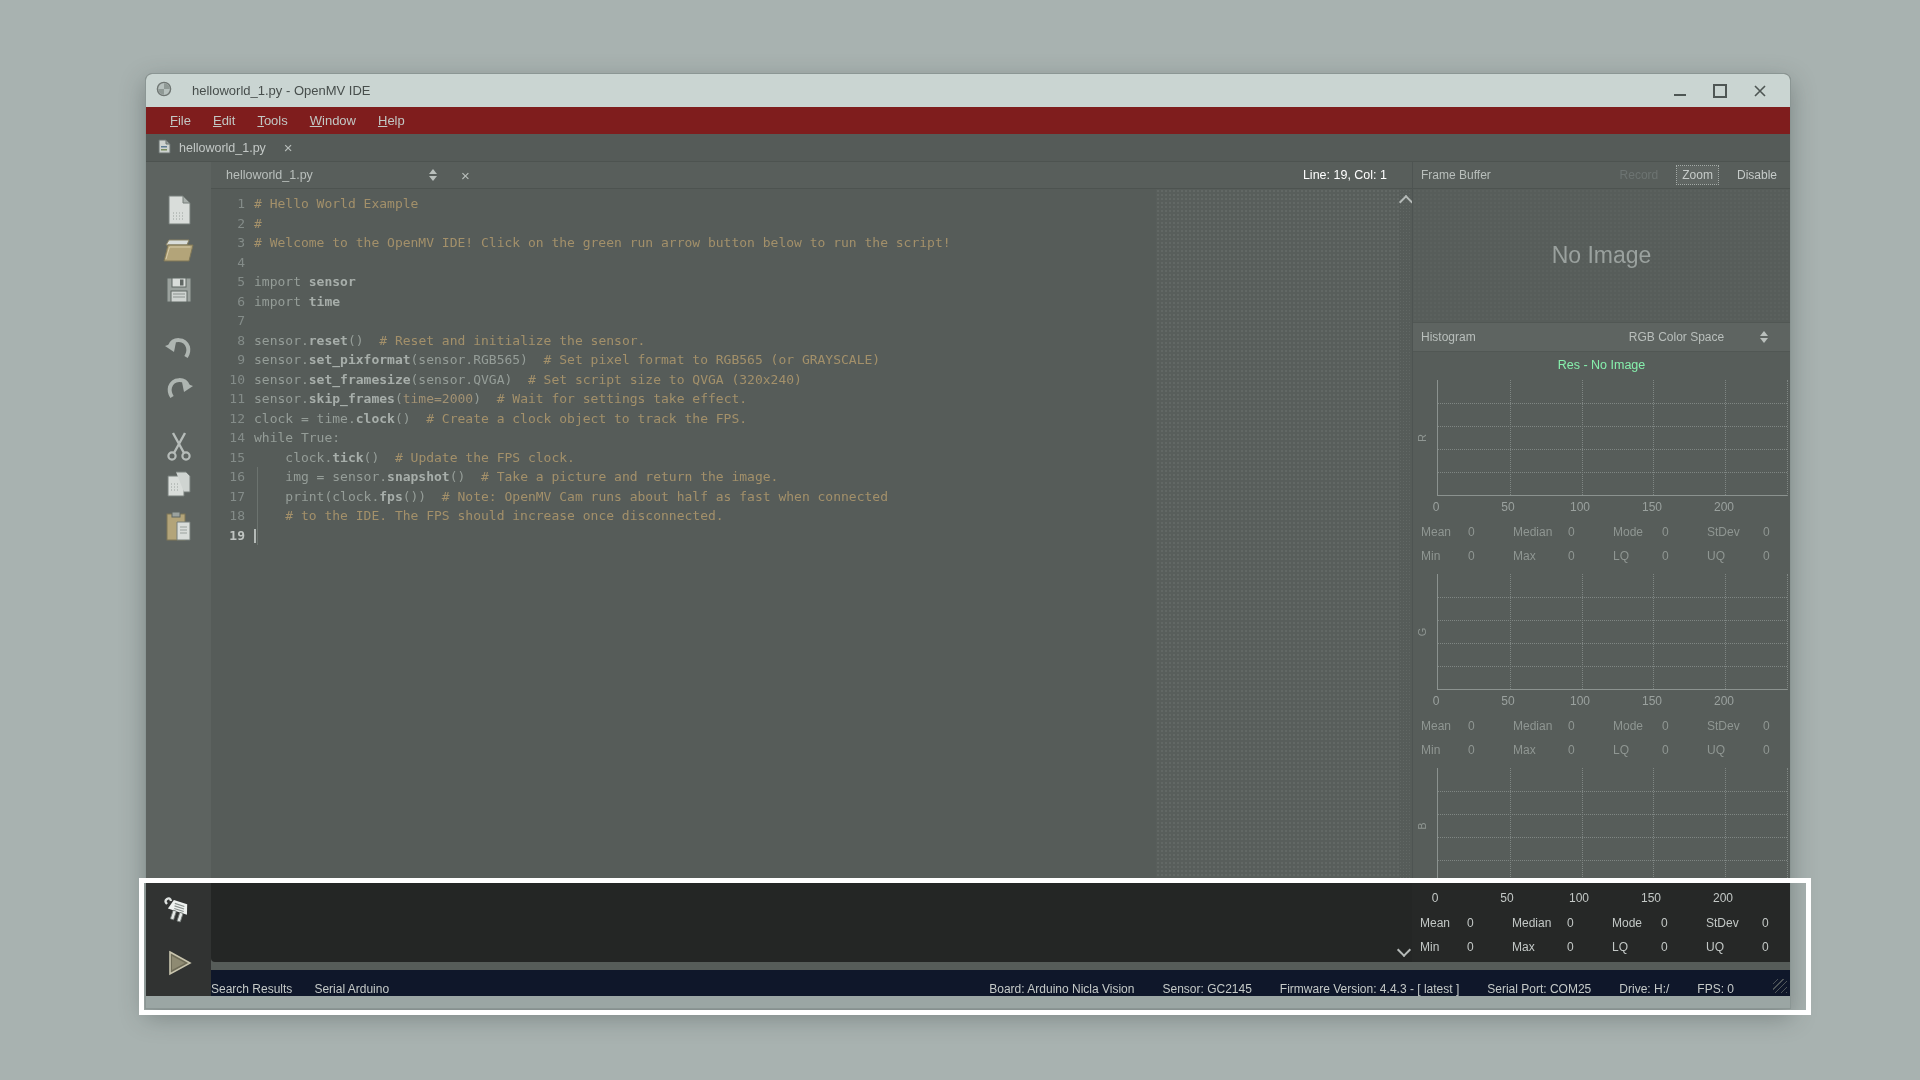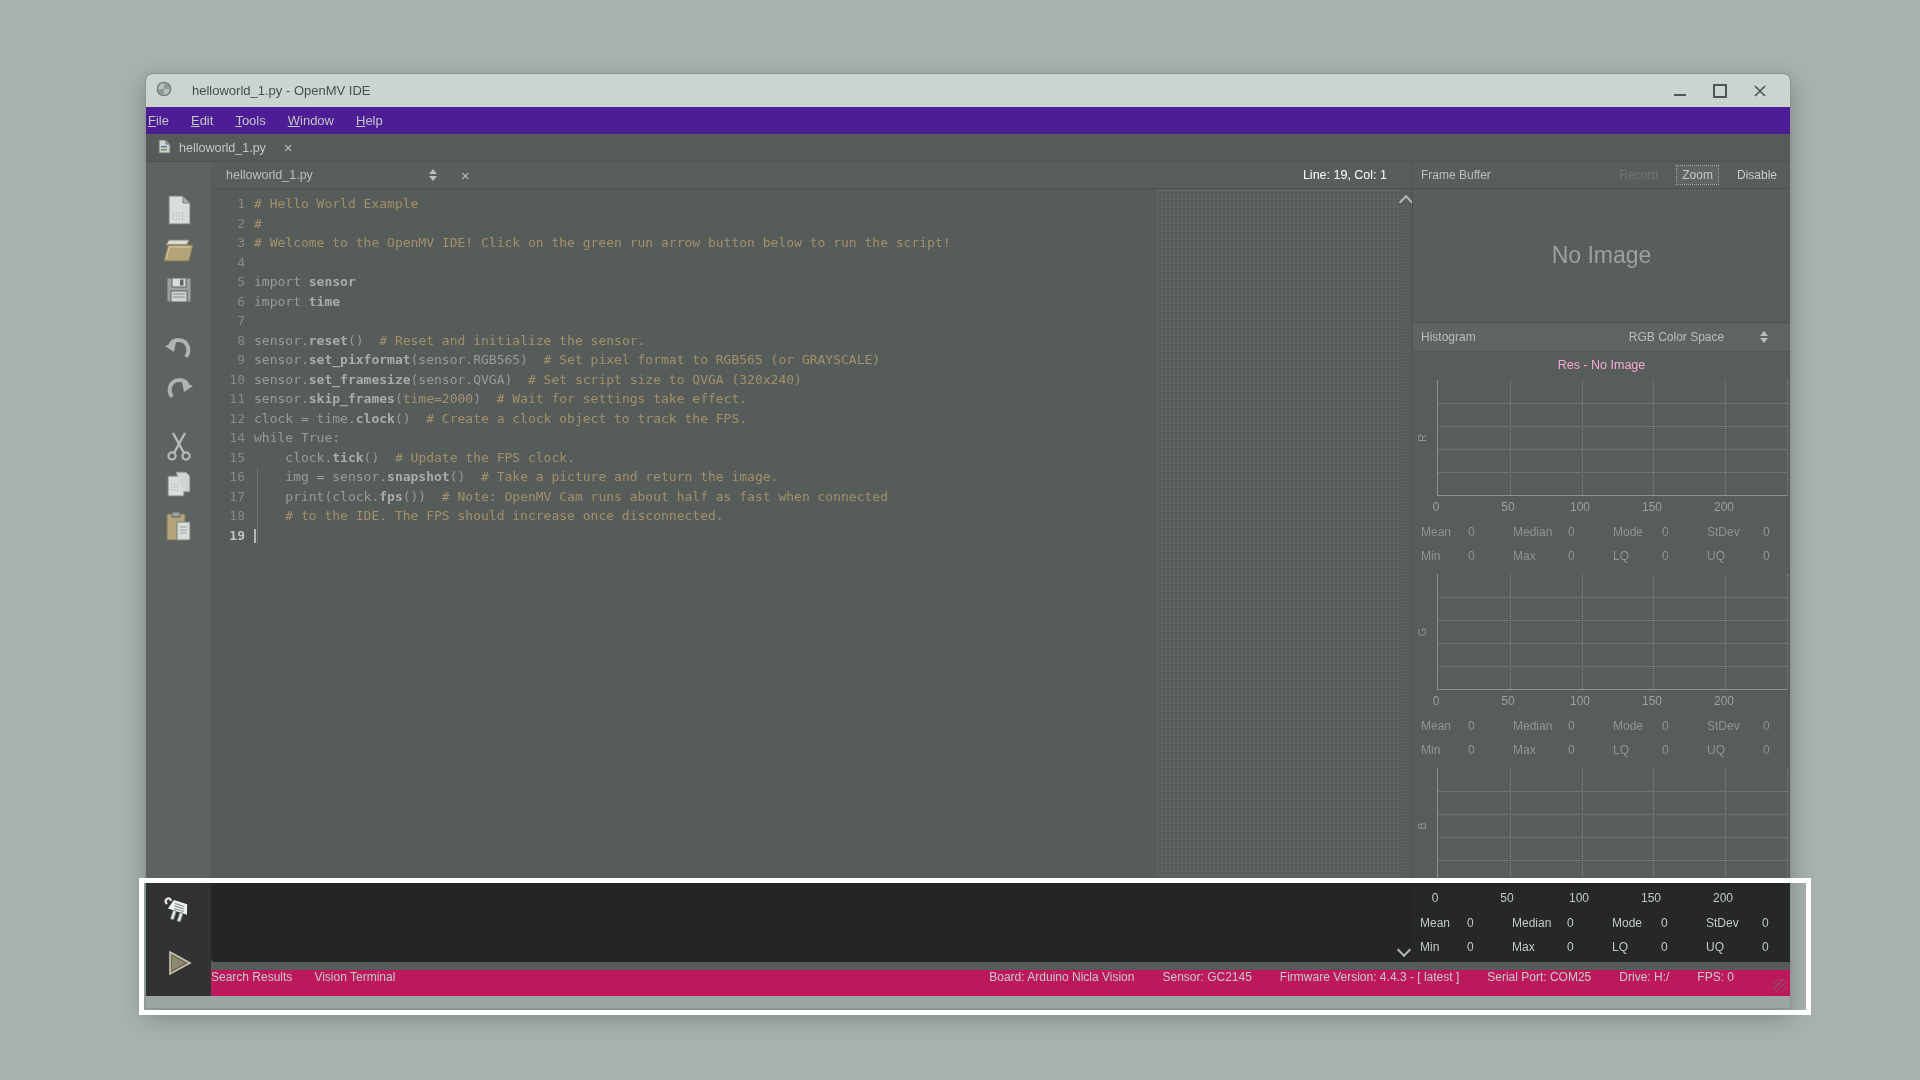--- a/index.html
+++ b/index.html
@@ -9,21 +9,21 @@
   #win{position:absolute;left:145px;top:73px;width:1646px;height:936px;
        border:1px solid #8b9694;border-radius:7px 7px 0 0;box-sizing:border-box;
        box-shadow:0 8px 24px rgba(40,50,48,.35);display:flex;flex-direction:column;overflow:hidden;background:#565c59;}
   .titlebar{height:33px;background:#cad5d2;display:flex;align-items:center;padding:0 10px;flex:0 0 auto;}
   .title-text{font-size:13px;color:#474e4c;margin-left:20px;}
   .win-ctrls{margin-left:auto;display:flex;align-items:center;gap:24px;padding-right:12px;}
   .wc{width:16px;height:16px;display:flex;align-items:center;justify-content:center;cursor:default;}
   .wc-min{width:12px;height:0;border-bottom:2px solid #4e5654;margin-top:8px;}
   .wc-max{width:10px;height:10px;border:2px solid #4e5654;}
   .wc-close svg{display:block;}
-  .menubar{height:27px;background:#4c1d95;display:flex;align-items:center;gap:22px;padding:0 2px;font-size:13px;color:#c2c7c4;flex:0 0 auto;}
+  .menubar{height:27px;background:#7f1d1d;display:flex;align-items:center;gap:22px;padding:0 24px;font-size:13px;color:#c2c7c4;flex:0 0 auto;}
   .menu-item{cursor:default;}
   .tabbar{height:28px;background:#555b58;display:flex;align-items:center;padding:0 12px;flex:0 0 auto;border-bottom:1px solid #4d5350;box-sizing:border-box;}
   .tab{display:flex;align-items:center;gap:8px;font-size:12.5px;color:#c3c8c6;}
   .tab-close,.combo-close{color:#b9bfbc;font-size:15px;line-height:1;margin-left:10px;}
   
   .content{flex:0 0 717px;display:flex;overflow:hidden;}
   .left-strip{width:65px;background:#5d6360;flex:0 0 auto;display:flex;flex-direction:column;align-items:center;padding-top:30px;box-sizing:border-box;}
   .tool-btn{width:42px;height:40px;display:flex;align-items:center;justify-content:center;}
   .gap-sep{height:18px;}
   
@@ -58,42 +58,42 @@
   .fb-btn{color:#c6cbc9;padding:2px 5px;}
   .fb-btn.dim{color:#6d7472;}
   .fb-btn.sel{outline:1px dotted #a5aba8;background:#606663;}
   .fb-view{height:133px;flex:0 0 auto;display:flex;align-items:center;justify-content:center;
            background-image:radial-gradient(#5b615e 1px,transparent 1px);background-size:4px 4px;}
   .no-image{font-size:23px;color:#9aa19e;}
   .hist-header{height:30px;flex:0 0 auto;background:#5e6461;border-top:1px solid #515754;border-bottom:1px solid #515754;
                display:flex;align-items:center;font-size:12px;padding:0 8px;box-sizing:border-box;}
   .hist-title{color:#b9bfbc;width:120px;}
   .colorspace{flex:1;text-align:center;color:#b9bfbc;padding-left:60px;}
-  .res-row{height:26px;flex:0 0 auto;display:flex;align-items:center;justify-content:center;font-size:12.5px;color:#f9a8d4;}
+  .res-row{height:26px;flex:0 0 auto;display:flex;align-items:center;justify-content:center;font-size:12.5px;color:#86efac;}
   #hist-blocks{flex:1;overflow:hidden;padding-top:2px;}
   .hist-block{margin-bottom:6px;}
   .hist-plot{position:relative;height:115px;margin-left:24px;margin-right:2px;
              border-left:1px solid #8b928f;border-bottom:1px solid #8b928f;border-right:1px dotted #7f8683;}
   .ch-label{position:absolute;left:-20px;top:50%;transform:translateY(-50%) rotate(-90deg);font-size:11px;color:#8f9692;}
   .vline{position:absolute;top:0;bottom:0;width:0;border-left:1px dotted #7f8683;}
   .hline{position:absolute;left:0;right:0;height:0;border-top:1px dotted #7f8683;}
   .hist-ticks{position:relative;height:24px;font-size:12px;color:#9aa19e;}
   .hist-ticks span{position:absolute;top:4px;transform:translateX(-50%);}
   .hist-stats{display:grid;grid-template-columns:47px 45px 55px 45px 49px 45px 56px auto;padding-left:8px;height:24px;align-items:center;font-size:12px;color:#8f9692;}
   
   .dark .hist-ticks,.dark .hist-stats{color:#c3c8c6;}
   
   .band{flex:0 0 117px;display:flex;overflow:hidden;}
   .band-left{width:65px;flex:0 0 auto;background:#313332;display:flex;flex-direction:column;align-items:center;padding-top:14px;box-sizing:border-box;}
   .band-main{flex:1;display:flex;flex-direction:column;min-width:0;}
   .band-upper{flex:1;display:flex;min-height:0;}
   .console{flex:1;background:#242625;position:relative;border-radius:0 0 0 4px;}
   .chev-dn{transform:rotate(225deg);position:absolute;right:3px;top:66px;}
   .b-seg{width:378px;flex:0 0 auto;background:#262827;padding-top:8px;box-sizing:border-box;}
-  .status-row{height:26px;flex:0 0 auto;background:#be185d;display:flex;align-items:flex-start;font-size:12px;color:#c5cac8;position:relative;margin-top:8px;}
+  .status-row{height:26px;flex:0 0 auto;background:#0f172a;display:flex;align-items:flex-end;font-size:12px;color:#c5cac8;position:relative;margin-top:8px;}
   #console-tabs{display:flex;gap:22px;padding-left:0px;}
   #status-items{margin-left:auto;display:flex;gap:28px;margin-right:56px;white-space:nowrap;}
   .grip{position:absolute;right:3px;bottom:3px;width:14px;height:14px;
         background:repeating-linear-gradient(135deg,transparent 0 3px,#6a706d 3px 4px);opacity:.7;}
   .frame-bottom{flex:0 0 13px;background:#9ba6a4;}
   
   #highlight{position:absolute;left:139px;top:878px;width:1672px;height:137px;border:5px solid #ffffff;box-sizing:border-box;pointer-events:none;z-index:50;}
 </style>
 </head>
 <body>
@@ -425,21 +425,21 @@
                 <span>LQ</span>
                 <span>0</span>
                 <span>UQ</span>
                 <span>0</span>
               </div>
             </div>
         </div>
         <div class="status-row">
           <div id="console-tabs">
               <span>Search Results</span>
-              <span>Vision Terminal</span>
+              <span>Serial Arduino</span>
             </div>
           <div id="status-items">
               <span>Board: Arduino Nicla Vision</span>
               <span>Sensor: GC2145</span>
               <span>Firmware Version: 4.4.3 - [ latest ]</span>
               <span>Serial Port: COM25</span>
               <span>Drive: H:/</span>
               <span>FPS: 0</span>
             </div>
           <span class="grip"></span>

